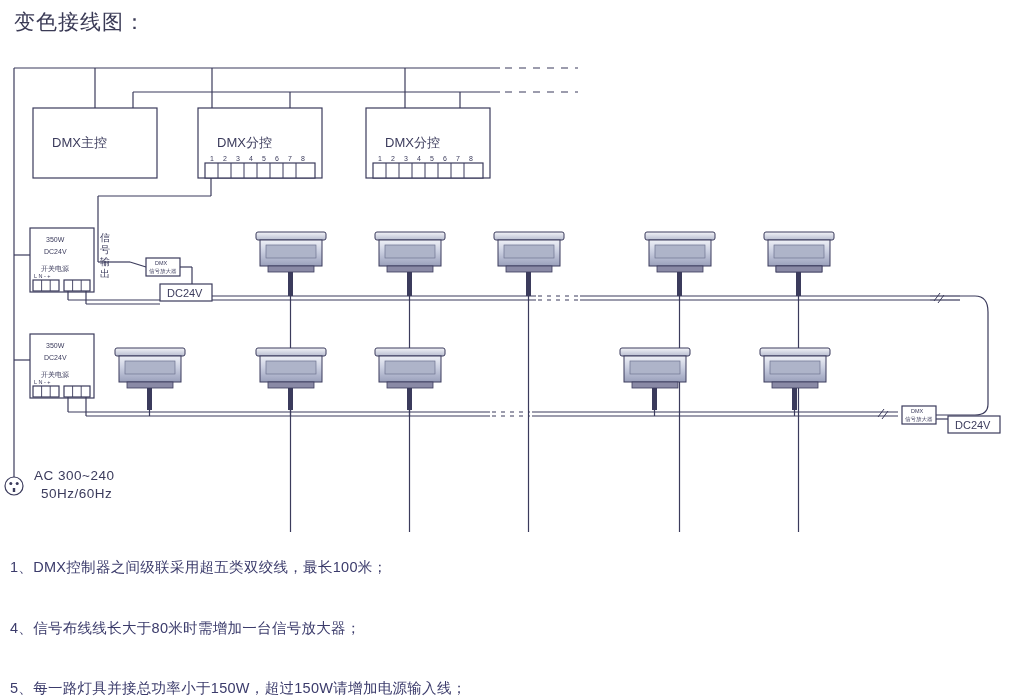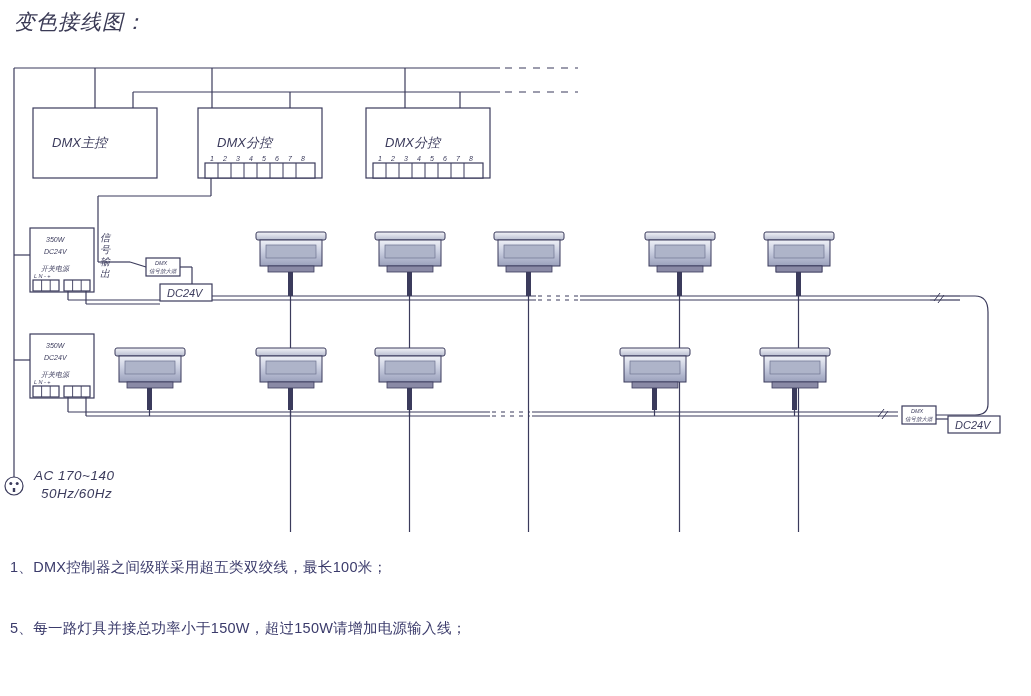--- a/index.html
+++ b/index.html
@@ -6,33 +6,33 @@
   body{
     width:1031px;height:696px;
     background:#ffffff;
     font-family:"Liberation Sans","DejaVu Sans",sans-serif;
     color:#3b3b5c;
     position:relative;
     overflow:hidden;
   }
   #title{
     position:absolute;left:14px;top:8px;
-    font-size:21px;color:#3a3a55;letter-spacing:1px;font-style:italic;
+    font-size:21px;color:#3a3a55;letter-spacing:1px;
   }
   #canvas{position:absolute;left:0;top:0;width:1031px;height:696px;}
   .notes{
     position:absolute;left:10px;top:520px;width:1000px;
   }
   .note{
     font-size:14.5px;color:#3b3b6b;line-height:25.5px;letter-spacing:0.3px;
     white-space:nowrap;
     margin-top:35px;
   }
   
-  .lbl{position:absolute;font-size:13px;color:#3b3b5c;white-space:nowrap;font-style:italic;}
+  .lbl{position:absolute;font-size:13px;color:#3b3b5c;white-space:nowrap;}
   .lbl.small{font-size:7px;}
   .lbl.tiny{font-size:5.5px;}
   .lbl.mid{font-size:11px;}
   .lbl.ac{font-size:13.5px;letter-spacing:0.5px;}
 </style>
 </head>
 <body>
 
 <div id="title">变色接线图：</div>
 
@@ -296,19 +296,20 @@
 <div class="lbl mid" style="left:167px;top:287px;">DC24V</div>
 <div class="lbl mid" style="left:955px;top:419px;">DC24V</div>
 
 <div class="lbl" style="left:100px;top:232px;font-size:10px;line-height:12px;">
   <div>信</div>
   <div>号</div>
   <div>输</div>
   <div>出</div>
 </div>
 
-<div class="lbl ac" style="left:34px;top:468px;">AC  170~140</div>
+<div class="lbl ac" style="left:34px;top:468px;">AC  300~240</div>
 <div class="lbl ac" style="left:41px;top:486px;">50Hz/60Hz</div>
 
 <div class="notes">
   <div class="note">1、DMX控制器之间级联采用超五类双绞线，最长100米；</div>
+  <div class="note">4、信号布线线长大于80米时需增加一台信号放大器；</div>
   <div class="note">5、每一路灯具并接总功率小于150W，超过150W请增加电源输入线；</div>
 </div>
 
 </body></html>

